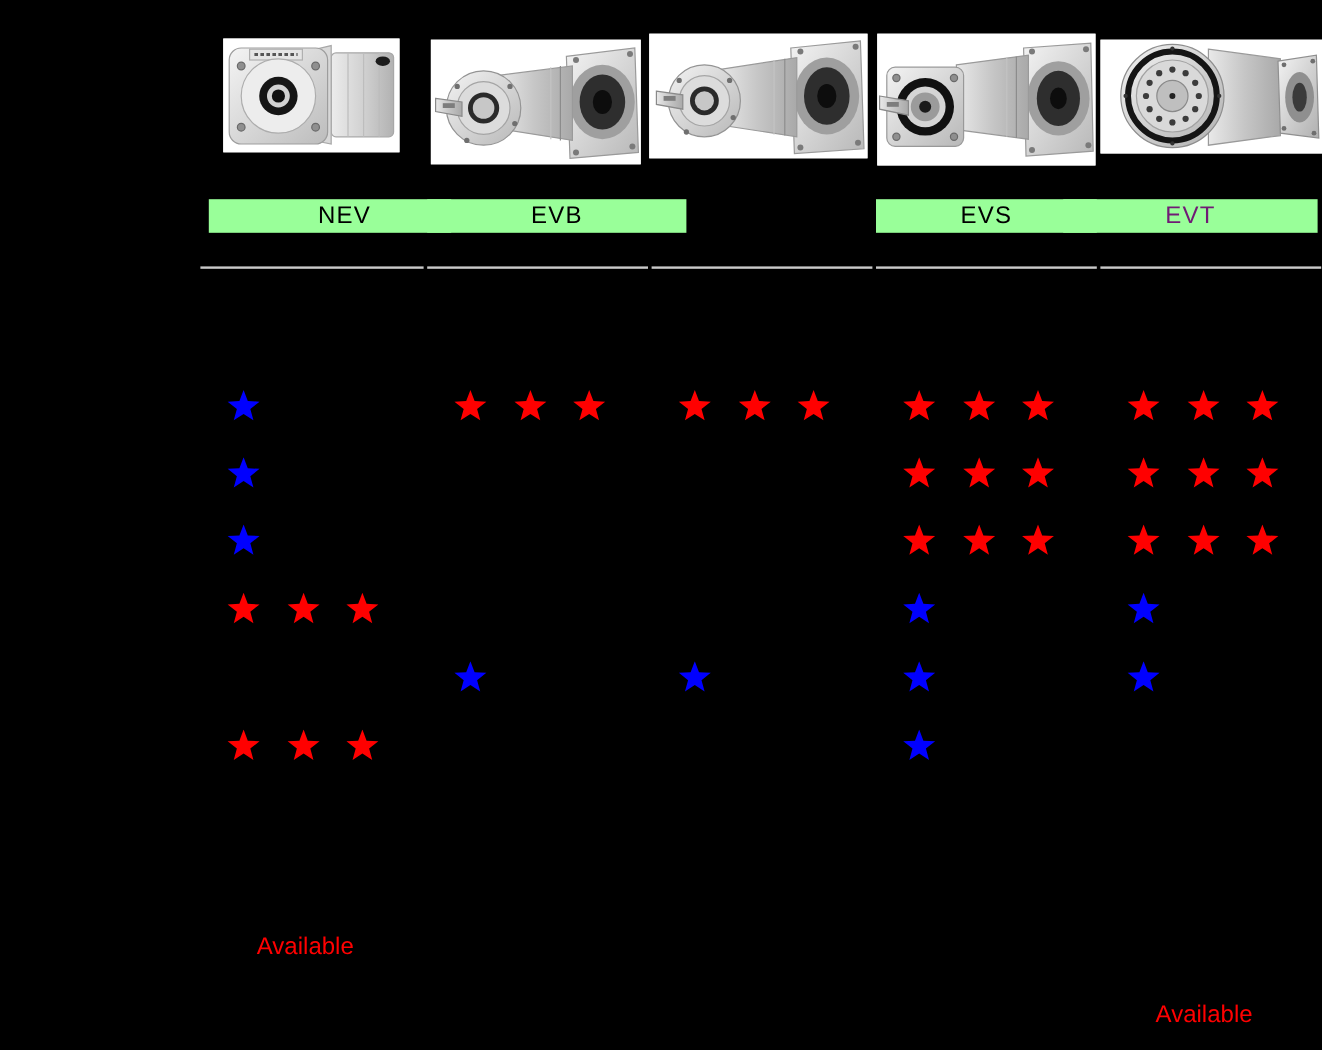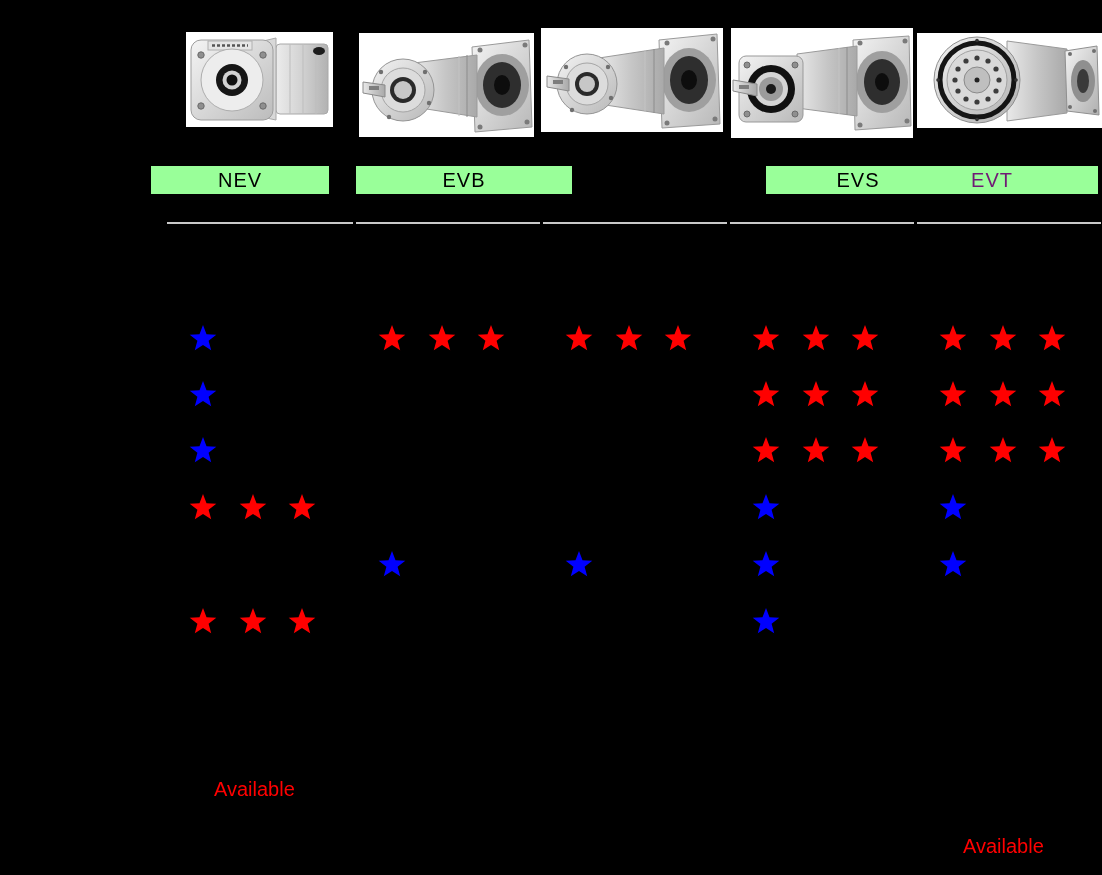--- a/index.html
+++ b/index.html
@@ -214,23 +214,23 @@
       </g>
       <circle cx="60" cy="47" r="13" fill="#bfbfbf" stroke="#8a8a8a"></circle>
       <circle cx="60" cy="47" r="2.5" fill="#222222"></circle>
       <circle cx="60" cy="7.5" r="1.8" fill="#333333"></circle>
       <circle cx="60" cy="86.5" r="1.8" fill="#333333"></circle>
       <circle cx="21" cy="47" r="1.8" fill="#333333"></circle>
       <circle cx="99" cy="47" r="1.8" fill="#333333"></circle>
     </svg>
   </div>
 
-  <div class="hdr-cell" style="left: 151px; width: 178px; background: rgb(153, 255, 153); color: rgb(0, 0, 0);">NEV</div>
+  <div class="hdr-cell" style="left: 174px; width: 178px; background: rgb(153, 255, 153); color: rgb(0, 0, 0); padding-left: 24px;">NEV</div>
   <div class="hdr-cell" style="left: 356px; width: 216px; background: rgb(153, 255, 153); color: rgb(0, 0, 0);">EVB</div>
-  <div class="hdr-cell" style="left: 730px; width: 184px; background: rgb(153, 255, 153); color: rgb(0, 0, 0); margin-left: 36px;">EVS</div>
+  <div class="hdr-cell" style="left: 730px; width: 184px; background: rgb(153, 255, 153); color: rgb(0, 0, 0);">EVS</div>
   <div class="hdr-cell" style="left: 886px; width: 212px; background: rgb(153, 255, 153); color: #701a75;">EVT</div>
 
   <div class="underline" style="left:167px; width:186px;"></div>
   <div class="underline" style="left:356px; width:184px;"></div>
   <div class="underline" style="left:543px; width:184px;"></div>
   <div class="underline" style="left:730px; width:184px;"></div>
   <div class="underline" style="left:917px; width:184px;"></div>
 
   <div id="star-layer">
       <div class="star" style="left: 189px; top: 325px;">

